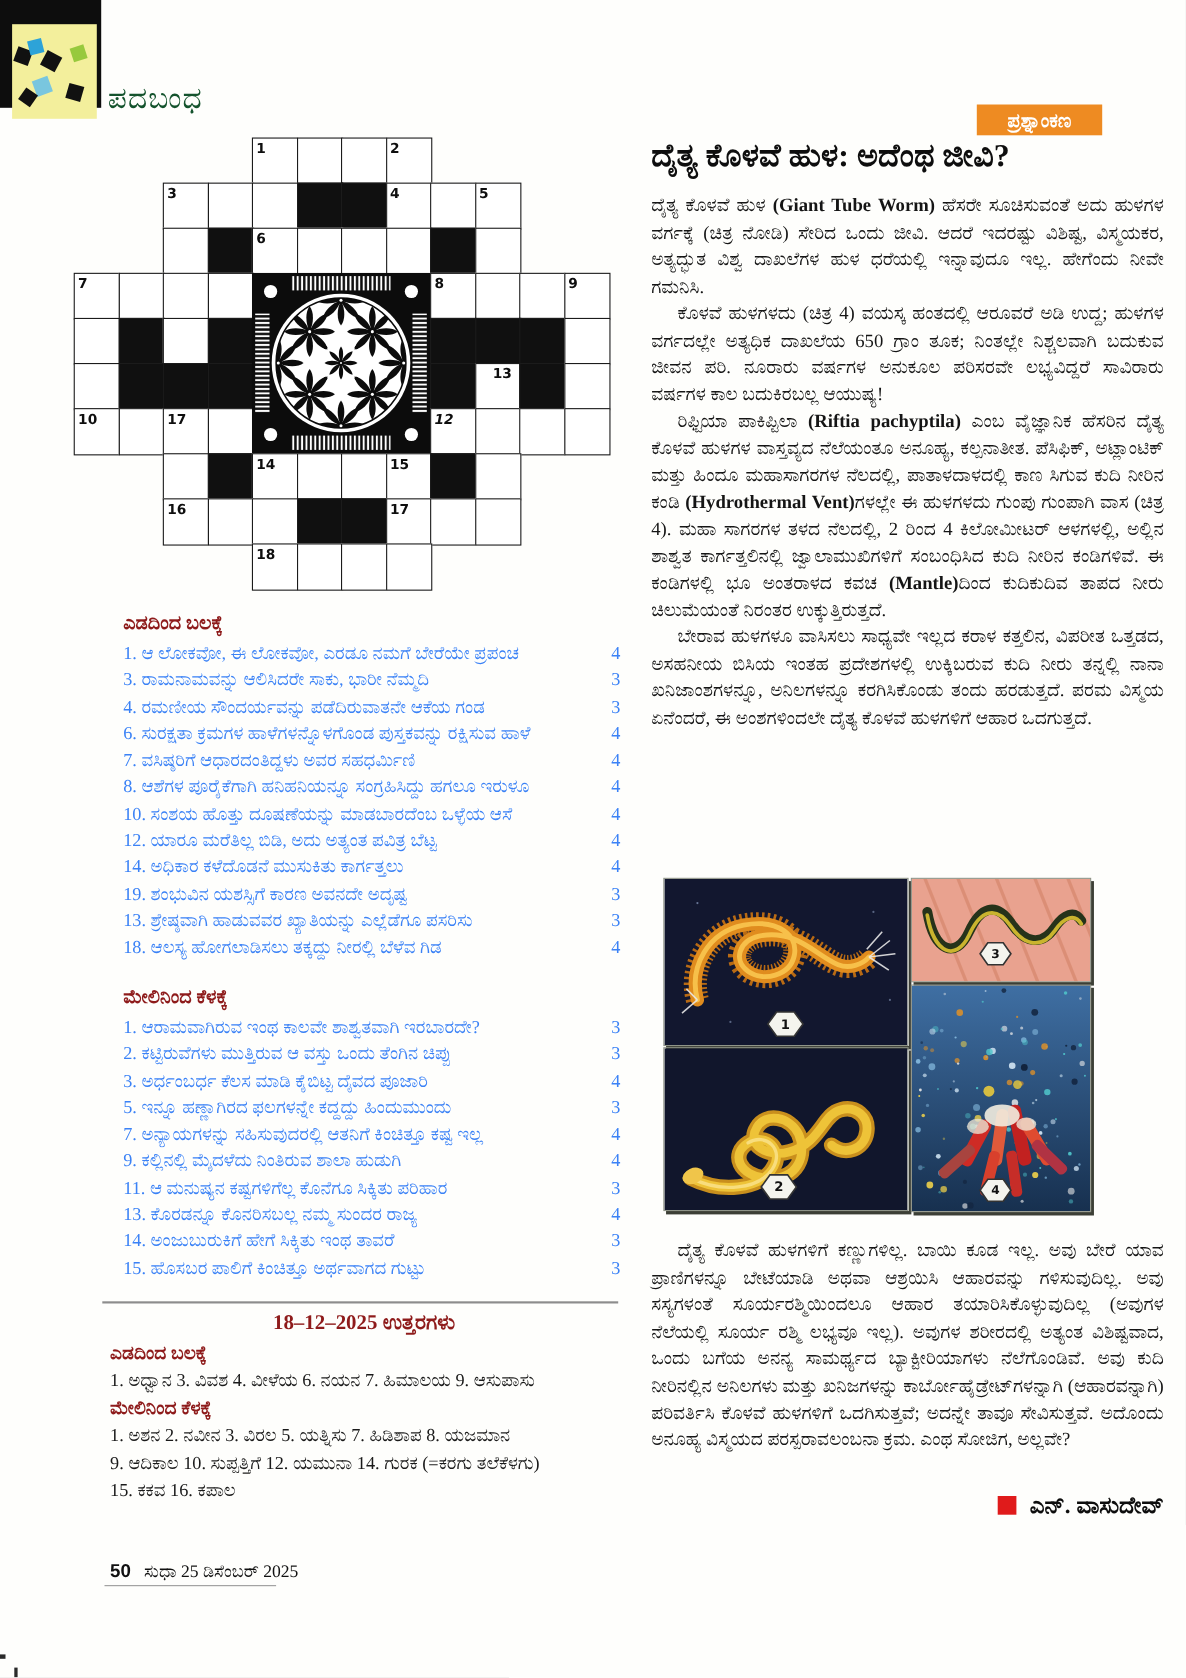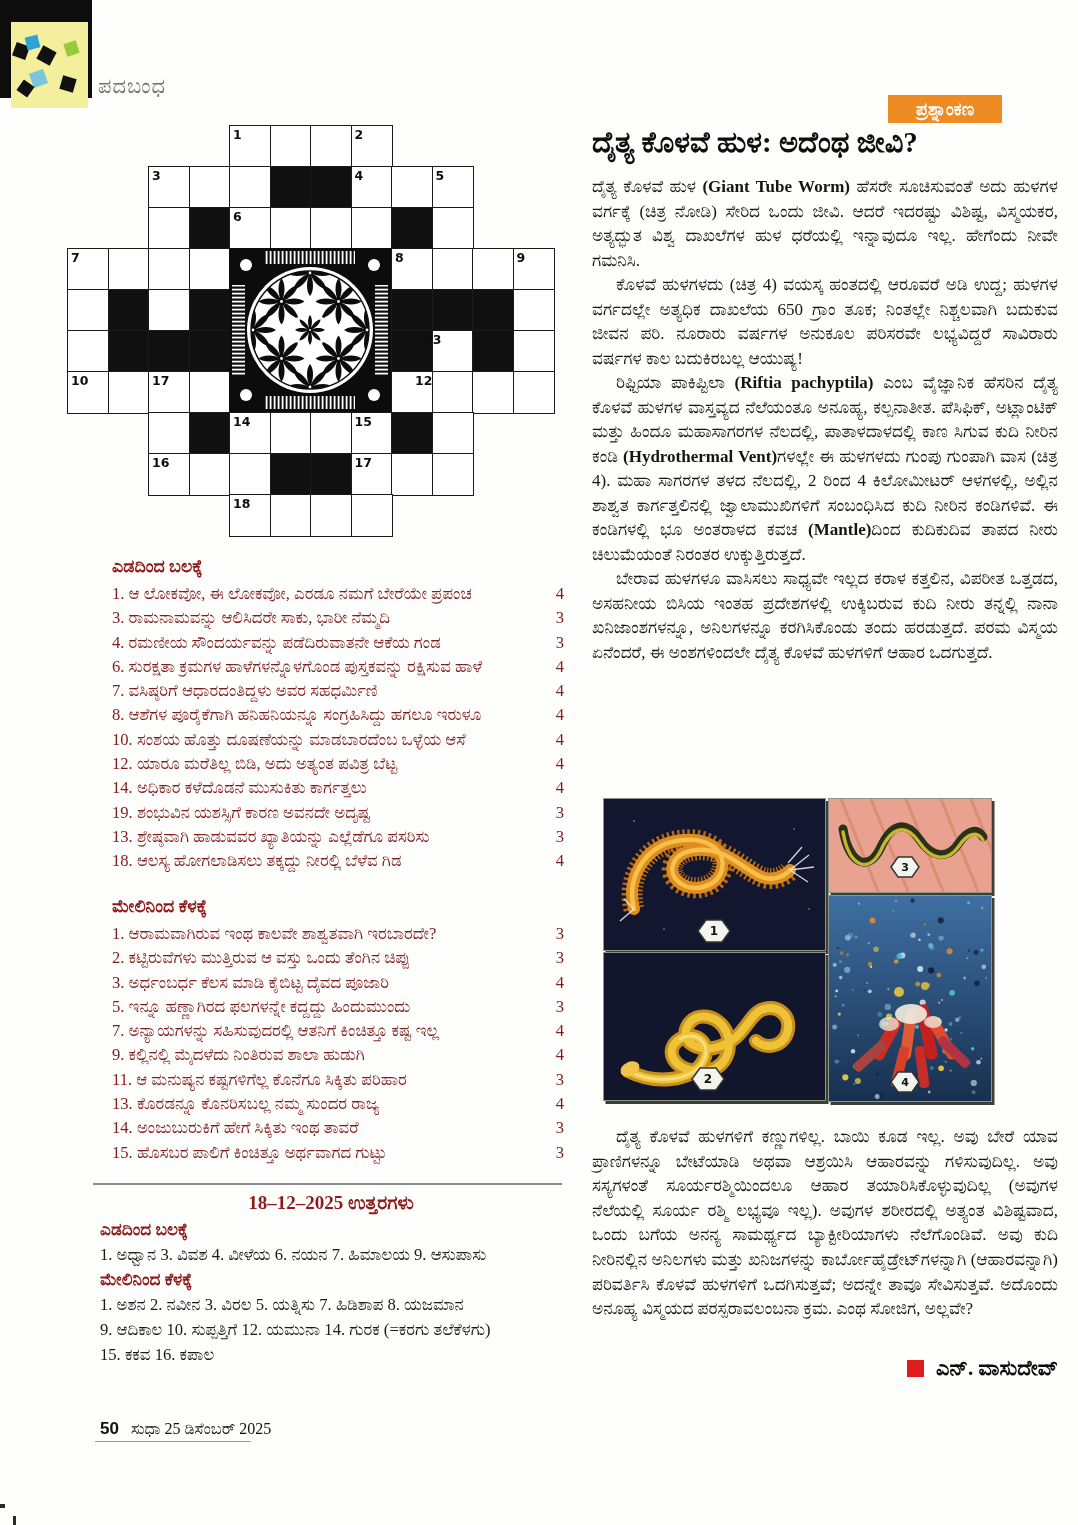--- a/index.html
+++ b/index.html
@@ -5,36 +5,36 @@
   html,body{margin:0;padding:0;background:#e8e8e8;}
   #page{position:relative;width:1078px;height:1525px;background:#fefefc;overflow:hidden;
         font-family:"Liberation Serif","DejaVu Sans",serif;color:#161616;}
   .abs{position:absolute;}
 
   
   .logo-black{left:0;top:0;width:92px;height:98px;background:#0d0d0d;}
   .logo-yellow{left:11px;top:22px;width:77px;height:86px;background:#f3ef9c;}
   .logo-sq{position:absolute;}
   .masthead-title{left:98px;top:74px;font-family:"Liberation Sans","DejaVu Sans",sans-serif;
-                  font-size:21px;color:#737373;letter-spacing:1px;}
+                  font-size:27px;color:#14532d;letter-spacing:1px;}
 
   
   #grid{left:67px;top:125px;width:488px;height:412px;}
   .cell{position:absolute;border:1.5px solid #1b1b1b;box-sizing:border-box;background:#fff;}
   .cell.black{background:#101010;}
   .gnum{position:absolute;font-family:"DejaVu Sans",sans-serif;font-size:12.5px;font-weight:700;
         color:#0e0e0e;line-height:12px;z-index:3;}
   #medallion{left:162px;top:123px;z-index:2;}
 
   
   .clue-block{width:452px;}
   #across-clues{left:112px;top:556px;}
   #down-clues{left:112px;top:896px;}
   .clue-heading{font-size:17.5px;font-weight:700;color:#8e1b1b;margin-bottom:5px;}
-  .clue-row{display:flex;font-size:16.6px;line-height:24.3px;color:#7f1d1d;}
+  .clue-row{display:flex;font-size:16.6px;line-height:24.3px;color:#3b82f6;}
   .clue-text{flex:1;padding-right:8px;white-space:nowrap;overflow:hidden;}
   .clue-len{width:18px;text-align:right;font-family:"Liberation Serif",serif;}
 
   
   .answers-rule{left:93px;top:1183px;width:469px;height:2px;background:#8d8d8d;}
   #answers{left:100px;top:1192px;width:462px;}
   .answers-title{text-align:center;font-size:19px;font-weight:700;color:#8e1b1b;margin-bottom:3px;font-family:Liberation Serif, serif;}
   .answers-heading{font-size:17px;font-weight:700;color:#8e1b1b;line-height:25px;}
   .answers-line{font-size:16.6px;line-height:25px;color:#1a1a1a;}
 
@@ -212,22 +212,22 @@
       <span class="gnum" style="left: 287.5px; top: 4px;">2</span>
       <span class="gnum" style="left: 85px; top: 45px;">3</span>
       <span class="gnum" style="left: 287.5px; top: 45px;">4</span>
       <span class="gnum" style="left: 368.5px; top: 45px;">5</span>
       <span class="gnum" style="left: 166px; top: 86px;">6</span>
       <span class="gnum" style="left: 4px; top: 127px;">7</span>
       <span class="gnum" style="left: 328px; top: 127px;">8</span>
       <span class="gnum" style="left: 449.5px; top: 127px;">9</span>
       <span class="gnum" style="left: 4px; top: 250px;">10</span>
       <span class="gnum" style="left: 85px; top: 250px;">17</span>
-      <span class="gnum" style="left: 348px; top: 250px;">12</span>
-      <span class="gnum" style="left: 357px; top: 209px;">13</span>
+      <span class="gnum" style="left: 328px; top: 250px; font-style: italic;">12</span>
+      <span class="gnum" style="left: 381px; top: 209px;">13</span>
       <span class="gnum" style="left: 166px; top: 291px;">14</span>
       <span class="gnum" style="left: 287.5px; top: 291px;">15</span>
       <span class="gnum" style="left: 85px; top: 332px;">16</span>
       <span class="gnum" style="left: 287.5px; top: 332px;">17</span>
       <span class="gnum" style="left: 166px; top: 373px;">18</span>
     </div>
 
   <div class="abs clue-block" id="across-clues">
       <div class="clue-heading">ಎಡದಿಂದ ಬಲಕ್ಕೆ</div>
       <div class="clue-row">

